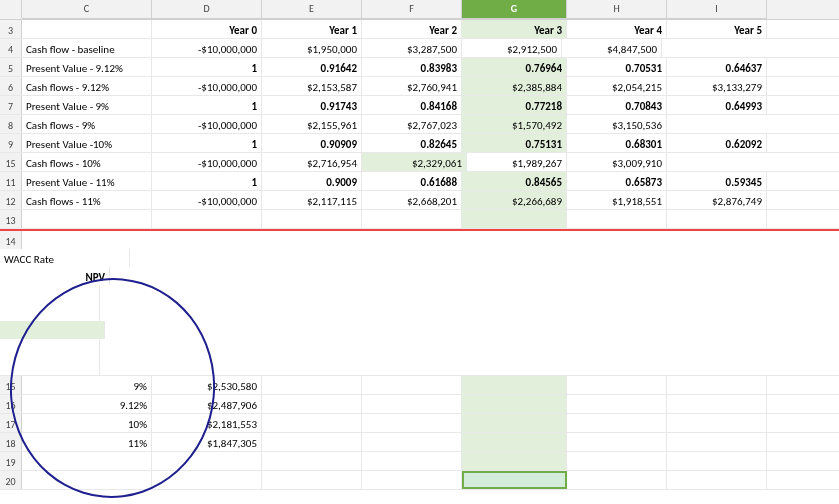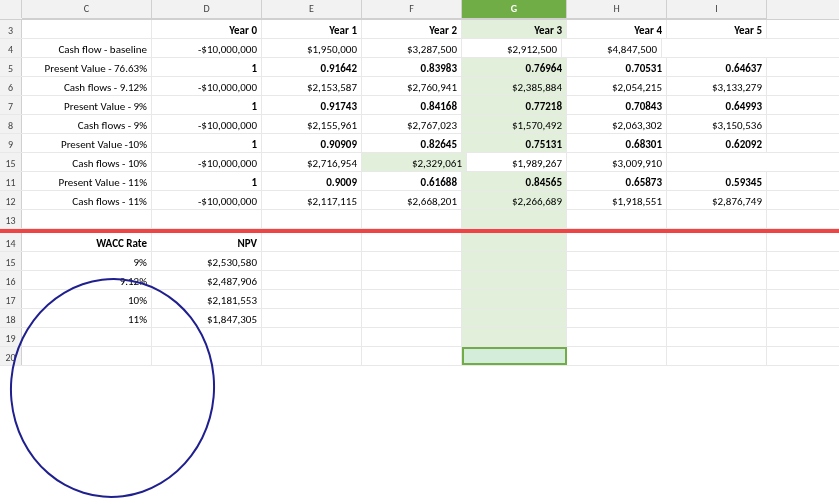--- a/index.html
+++ b/index.html
@@ -42,21 +42,21 @@
       border-right: 1px solid #e8e8e8;
       padding: 2px 4px;
       white-space: nowrap;
       overflow: hidden;
       font-size: 11px;
       line-height: 18px;
       height: 18px;
     }
 
     .cell-label {
-      text-align: right;
+      text-align: left;
     }
 
     .cell-num {
       text-align: right;
     }
 
     .cell-bold {
       font-weight: bold;
     }
 
@@ -98,25 +98,26 @@
       left: 10px;
       pointer-events: none;
       transform: rotate(5deg);
     }
 
     .row-header-bg {
       background: #f2f2f2;
     }
 
     .wacc-section-label {
-      font-weight: bold;
+      font-weight: normal;
     }
 
     .section-divider {
-      border-top: 4px solid #ef4444;
+      border-top: 2px solid #ef4444;
+      flex-direction: column;
     }
   </style>
 </head>
 <body>
 
 <div class="spreadsheet-container">
 
   <div class="header-row-top">
     <div class="cell w-rn row-header-bg"></div>
     <div class="col-header w-c">C</div>
@@ -146,21 +147,21 @@
       <div class="cell w-c cell-label">Cash flow - baseline</div>
       <div class="cell w-d cell-num">-$10,000,000</div>
       <div class="cell w-e cell-num">$1,950,000</div>
       <div class="cell w-f cell-num">$3,287,500</div>
       <div class="cell w-h cell-num">$2,912,500</div>
       <div class="cell w-i cell-num">$4,847,500</div>
     </div>
 
     <div class="row">
       <div class="cell w-rn row-header-bg">5</div>
-      <div class="cell w-c cell-label">Present Value - 76.63%</div>
+      <div class="cell w-c cell-label">Present Value - 9.12%</div>
       <div class="cell w-d cell-num cell-bold">1</div>
       <div class="cell w-e cell-num cell-bold">0.91642</div>
       <div class="cell w-f cell-num cell-bold">0.83983</div>
       <div class="cell w-g cell-num cell-bold selected-col">0.76964</div>
       <div class="cell w-h cell-num cell-bold">0.70531</div>
       <div class="cell w-i cell-num cell-bold">0.64637</div>
     </div>
 
     <div class="row">
       <div class="cell w-rn row-header-bg">6</div>
@@ -184,21 +185,20 @@
       <div class="cell w-i cell-num cell-bold">0.64993</div>
     </div>
 
     <div class="row">
       <div class="cell w-rn row-header-bg">8</div>
       <div class="cell w-c cell-label">Cash flows - 9%</div>
       <div class="cell w-d cell-num">-$10,000,000</div>
       <div class="cell w-e cell-num">$2,155,961</div>
       <div class="cell w-f cell-num">$2,767,023</div>
       <div class="cell w-g cell-num selected-col">$1,570,492</div>
-      <div class="cell w-h cell-num">$2,063,302</div>
       <div class="cell w-i cell-num">$3,150,536</div>
     </div>
 
     <div class="row">
       <div class="cell w-rn row-header-bg">9</div>
       <div class="cell w-c cell-label">Present Value -10%</div>
       <div class="cell w-d cell-num cell-bold">1</div>
       <div class="cell w-e cell-num cell-bold">0.90909</div>
       <div class="cell w-f cell-num cell-bold">0.82645</div>
       <div class="cell w-g cell-num cell-bold selected-col">0.75131</div>

